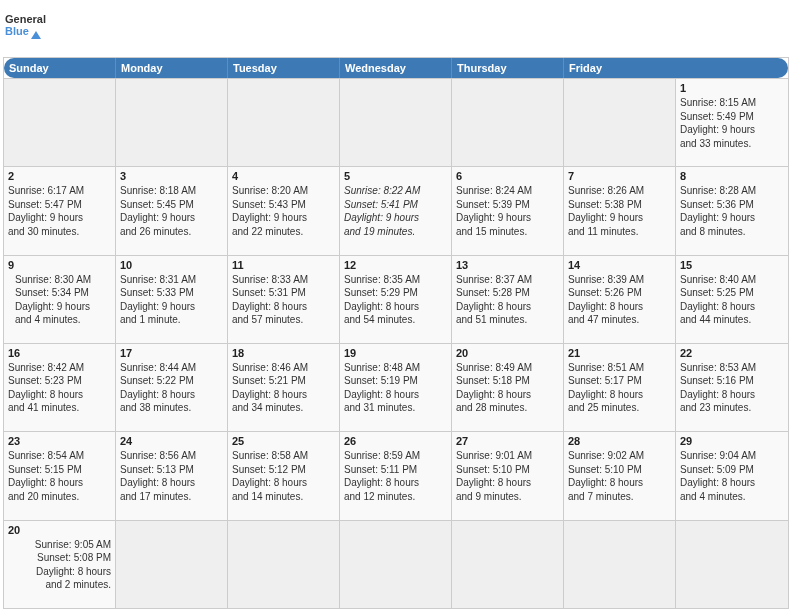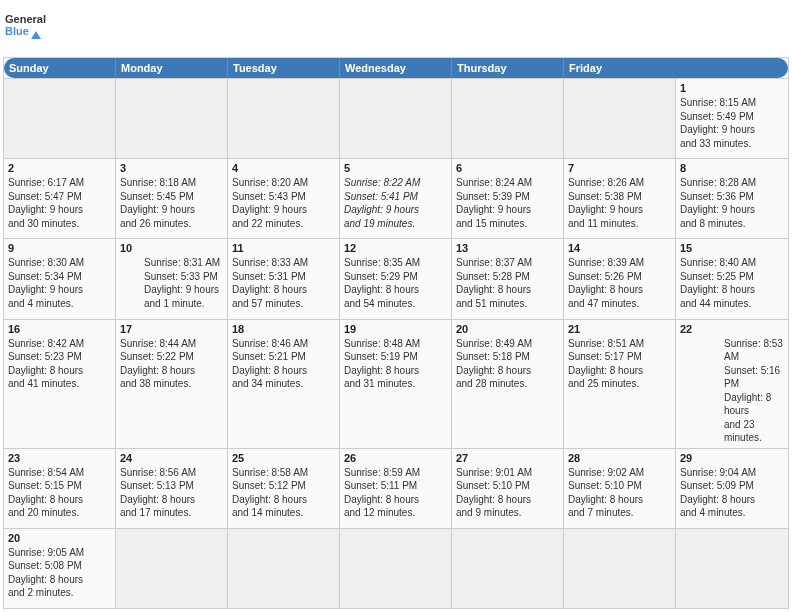--- a/index.html
+++ b/index.html
@@ -188,28 +188,28 @@
             <span class="cell-number">8</span>
             <div class="cell-info" style="white-space: pre-line;">Sunrise: 8:28 AM
 Sunset: 5:36 PM
 Daylight: 9 hours
 and 8 minutes.</div>
           </div>
         </div>
         <div class="week">
           <div class="cell">
             <span class="cell-number">9</span>
-            <div class="cell-info" style="white-space: pre-line;">Sunrise: 8:30 AM
+            <div class="cell-info" style="white-space: pre-line; margin-left: 7px;">Sunrise: 8:30 AM
 Sunset: 5:34 PM
 Daylight: 9 hours
 and 4 minutes.</div>
           </div>
           <div class="cell">
             <span class="cell-number">10</span>
-            <div class="cell-info" style="white-space: pre-line; margin-left: 24px;">Sunrise: 8:31 AM
+            <div class="cell-info" style="white-space: pre-line;">Sunrise: 8:31 AM
 Sunset: 5:33 PM
 Daylight: 9 hours
 and 1 minute.</div>
           </div>
           <div class="cell">
             <span class="cell-number">11</span>
             <div class="cell-info" style="white-space: pre-line;">Sunrise: 8:33 AM
 Sunset: 5:31 PM
 Daylight: 8 hours
 and 57 minutes.</div>
@@ -281,21 +281,21 @@
           </div>
           <div class="cell">
             <span class="cell-number">21</span>
             <div class="cell-info" style="white-space: pre-line;">Sunrise: 8:51 AM
 Sunset: 5:17 PM
 Daylight: 8 hours
 and 25 minutes.</div>
           </div>
           <div class="cell">
             <span class="cell-number">22</span>
-            <div class="cell-info" style="white-space: pre-line; margin-left: 44px;">Sunrise: 8:53 AM
+            <div class="cell-info" style="white-space: pre-line;">Sunrise: 8:53 AM
 Sunset: 5:16 PM
 Daylight: 8 hours
 and 23 minutes.</div>
           </div>
         </div>
         <div class="week">
           <div class="cell">
             <span class="cell-number">23</span>
             <div class="cell-info" style="white-space: pre-line;">Sunrise: 8:54 AM
 Sunset: 5:15 PM
@@ -341,21 +341,21 @@
             <span class="cell-number">29</span>
             <div class="cell-info" style="white-space: pre-line;">Sunrise: 9:04 AM
 Sunset: 5:09 PM
 Daylight: 8 hours
 and 4 minutes.</div>
           </div>
         </div>
         <div class="week">
           <div class="cell">
             <span class="cell-number">20</span>
-            <div class="cell-info" style="white-space: pre-line;">Sunrise: 9:05 AM
+            <div class="cell-info" style="white-space: pre-line; text-align: right;">Sunrise: 9:05 AM
 Sunset: 5:08 PM
 Daylight: 8 hours
 and 2 minutes.</div>
           </div>
           <div class="cell empty"></div>
           <div class="cell empty"></div>
           <div class="cell empty"></div>
           <div class="cell empty"></div>
           <div class="cell empty"></div>
           <div class="cell empty"></div>

